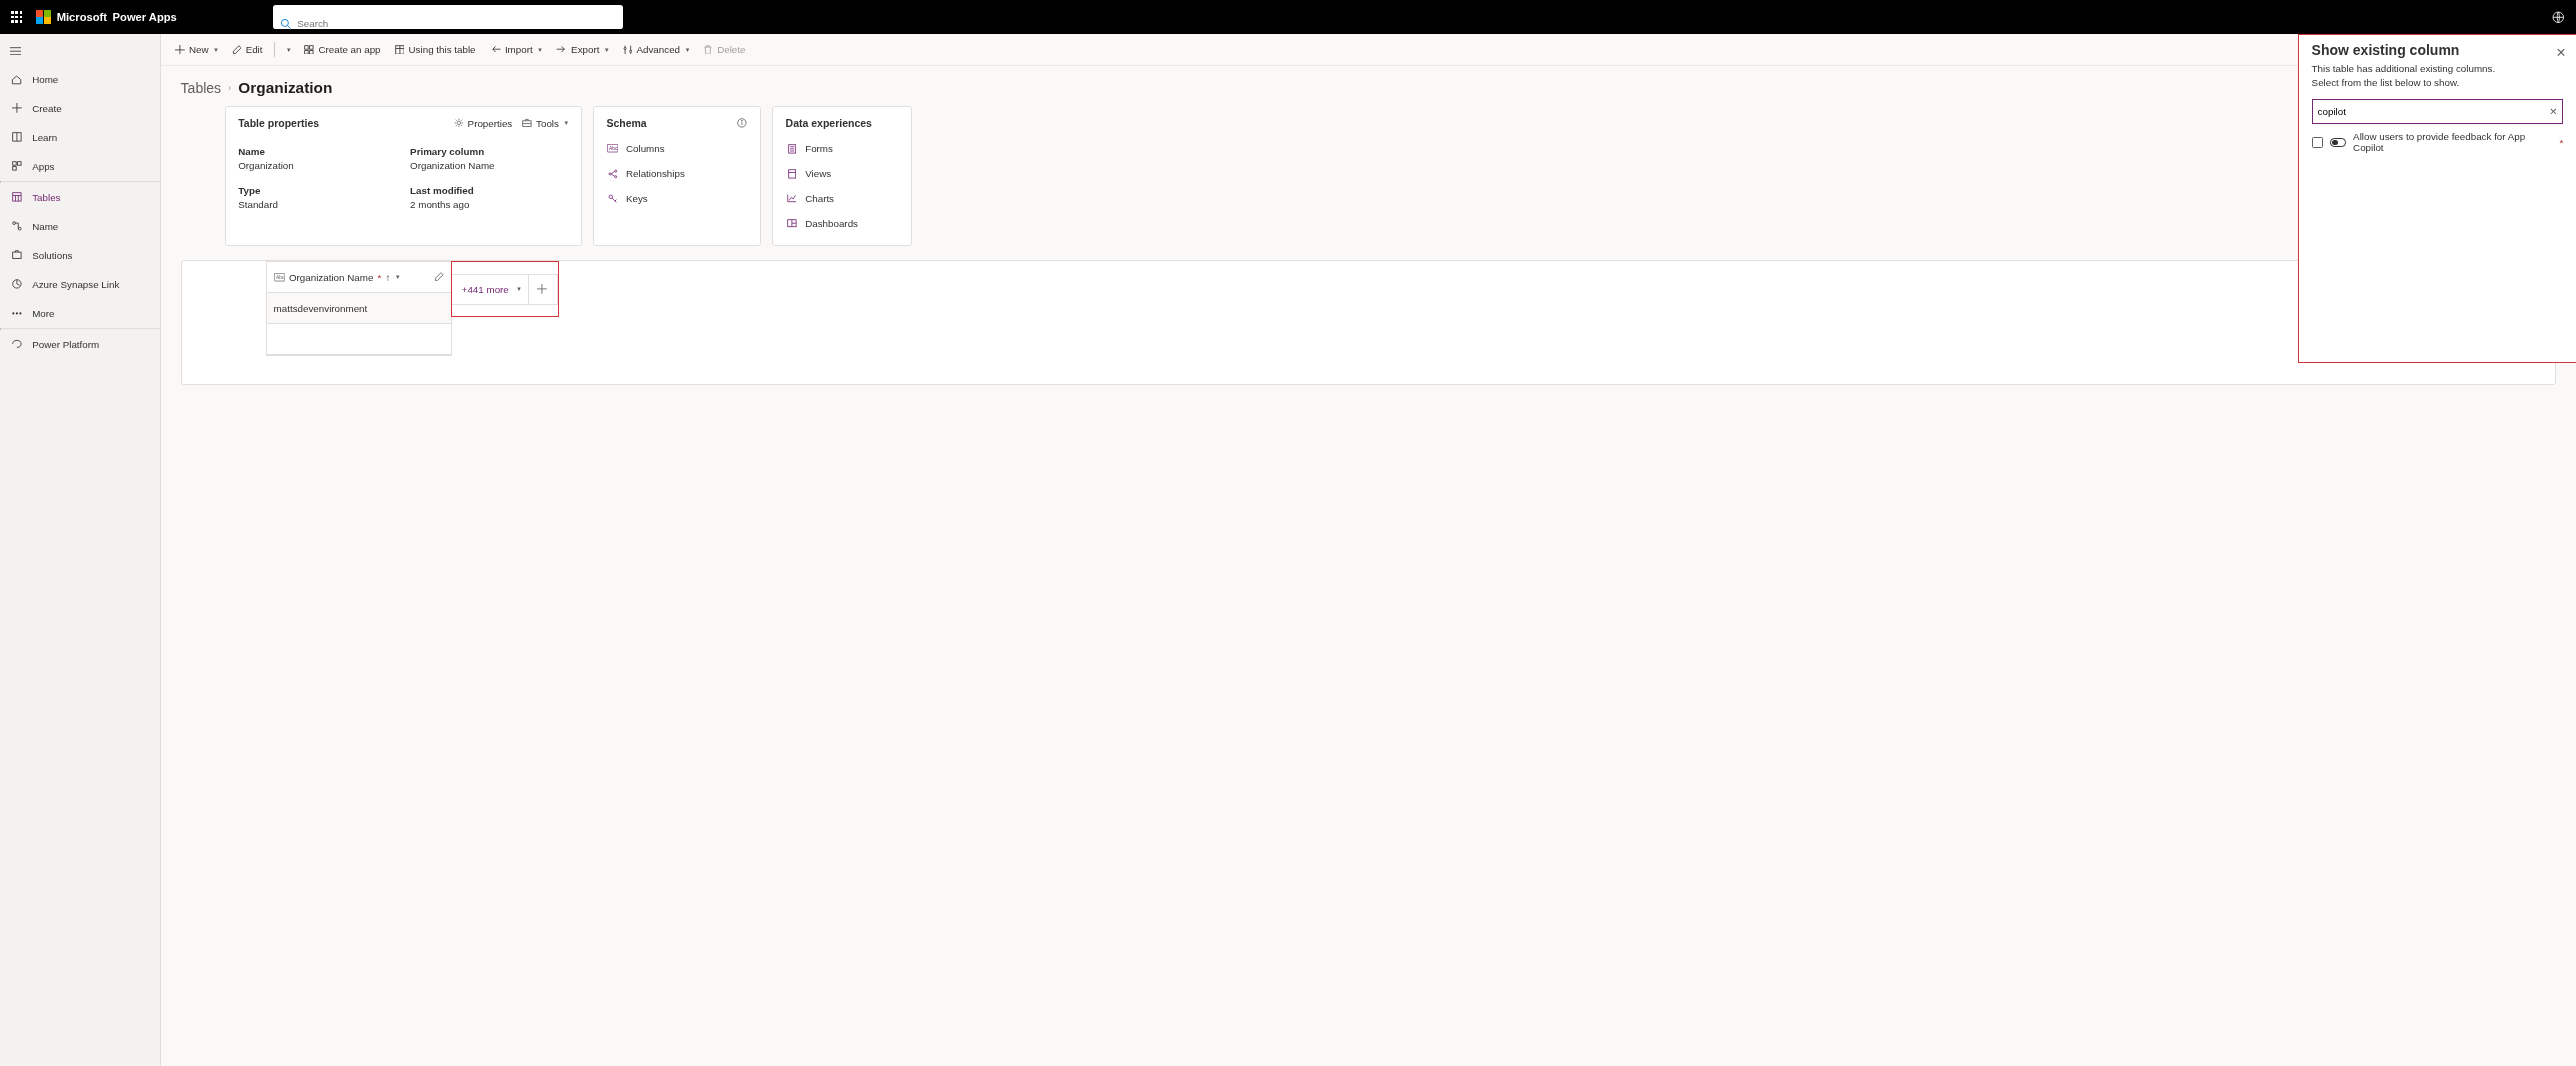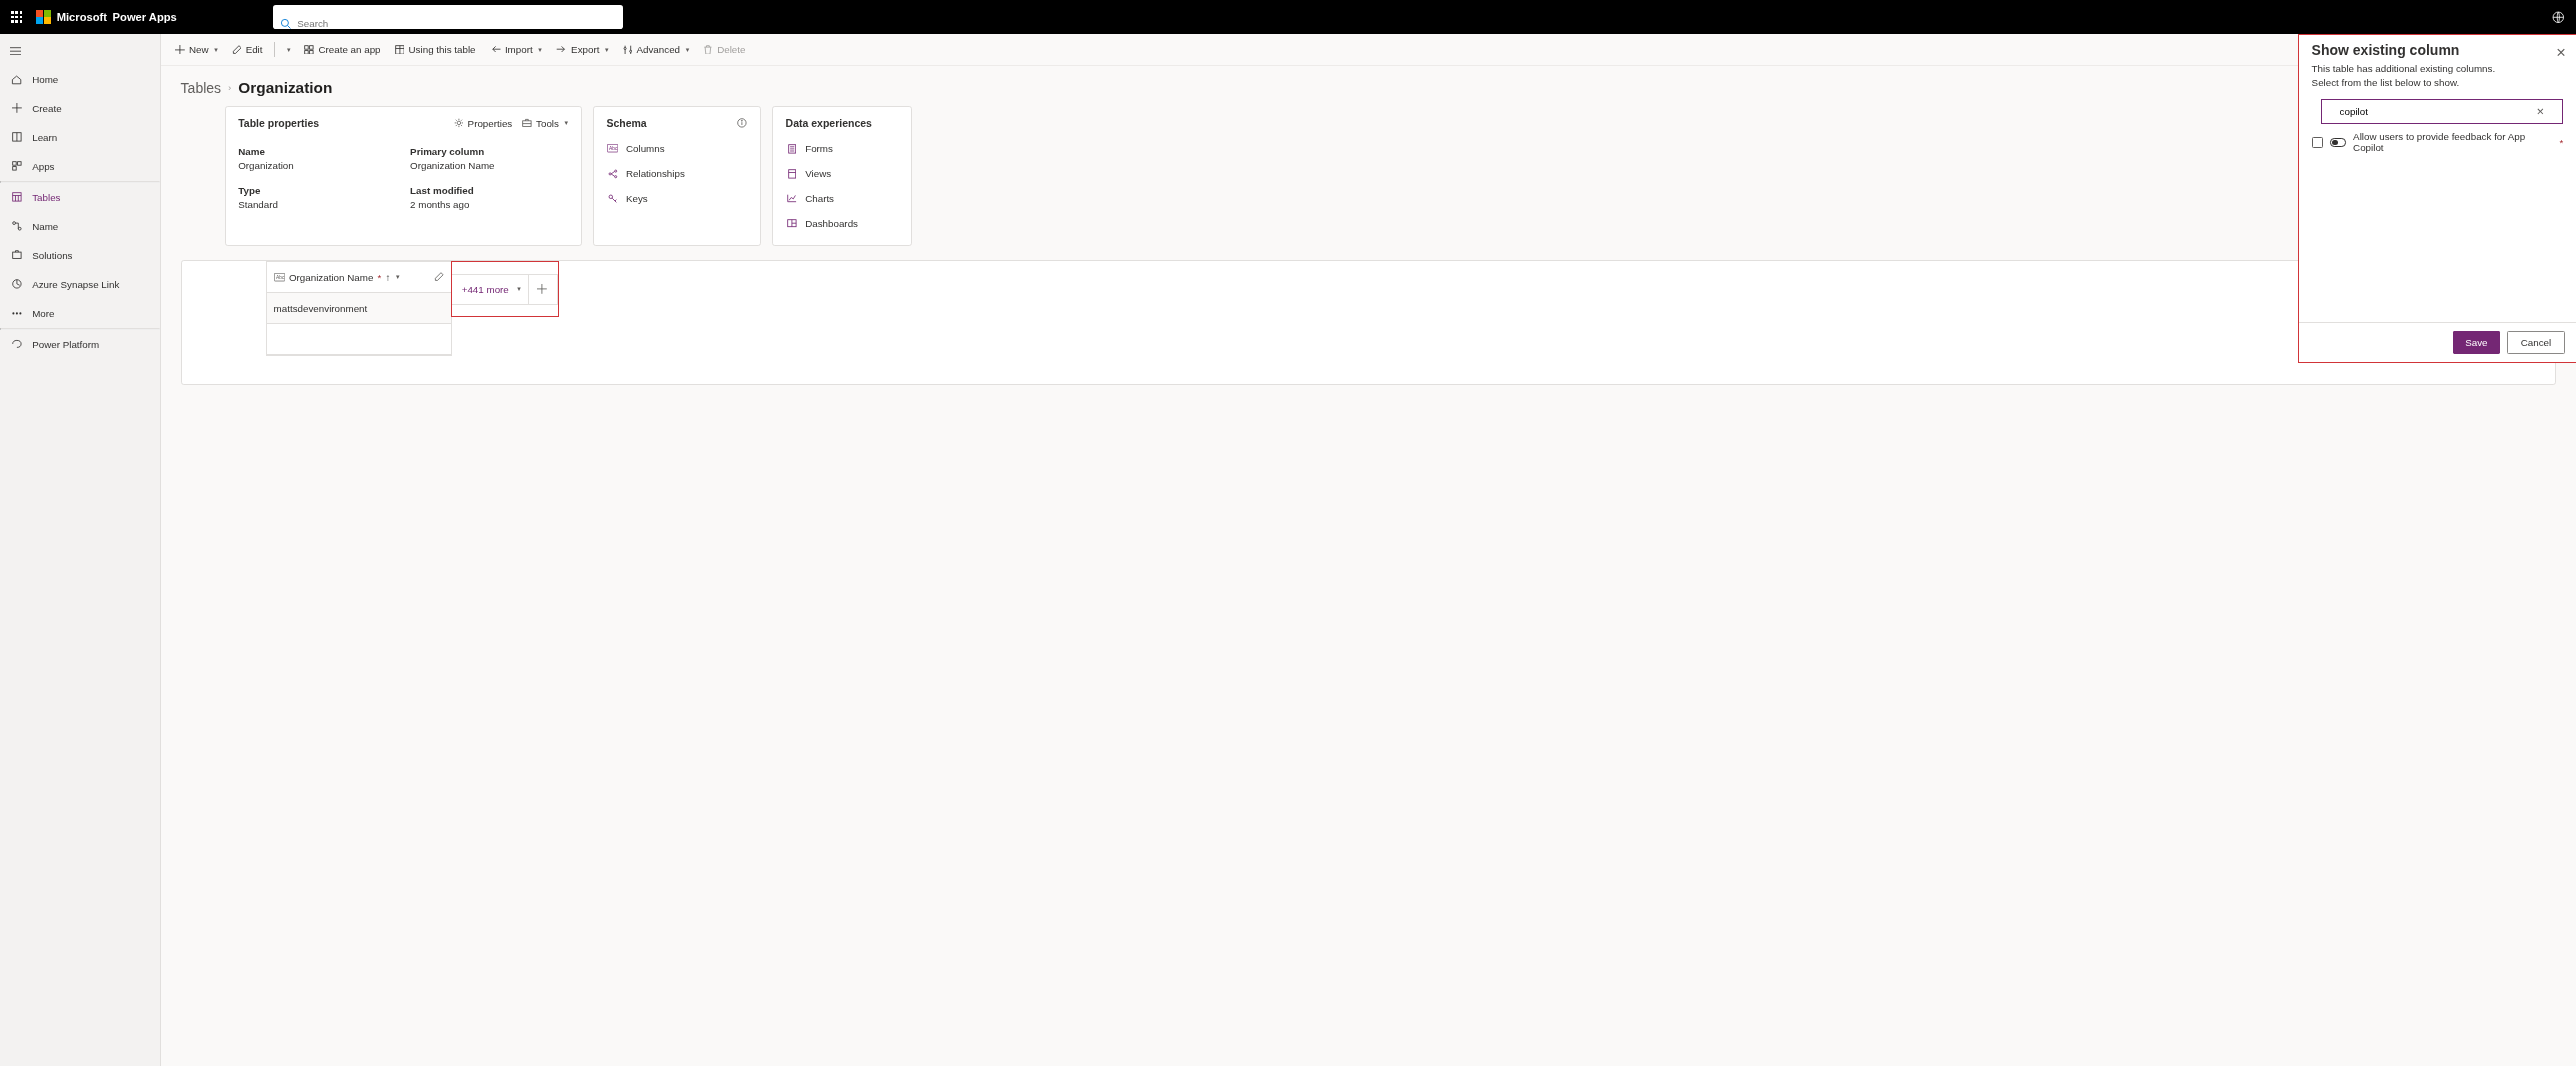--- a/index.html
+++ b/index.html
@@ -149,21 +149,21 @@
       position:absolute; top:0; right:0; width:278px; background:#fff;
       border:1.4px solid #d13438; border-right:none;
       display:flex; flex-direction:column;
       height: 329px;
     }
     .panel-body{ padding: 7px 12.6px; flex:1; display:flex; flex-direction:column;}
     .panel-title{ font-size:14px; font-weight:600; }
     .panel-close{ position:absolute; top:9.8px; right:9.8px; cursor:pointer; font-size:12.6px; color:#605e5c;}
     .panel-sub{ font-size:9.8px; color:#323130; margin-top:4.2px; line-height:1.4;}
     .panel-search{
-      margin-top:9.8px; border:1.4px solid #742774; height:25px; display:flex; align-items:center; padding:0 18px; gap:21px;margin-left:9px;
+      margin-top:9.8px; border:1.4px solid #742774; height:25px; display:flex; align-items:center; padding:0 5px; gap:21px;
     }
     .panel-search input{ border:none; outline:none; flex:1; font-size:9.8px;}
     .panel-search .clear{ cursor:pointer; color:#605e5c;}
     .result-row{ display:flex; align-items:center; gap:7px; margin-top:7px; font-size:9.8px;}
     .cb{ width:11.2px; height:11.2px; border:0.7px solid #605e5c; border-radius:1.4px;}
     .toggle{ width:17px; height:8.4px; border:0.7px solid #323130; border-radius:4.2px; position:relative;}
     .toggle::after{content:""; position:absolute; left:1.4px; top:0.7px; width:5.6px; height:5.6px; background:#323130; border-radius:50%;}
     .panel-foot{
       border-top:0.7px solid #e1dfdd; padding:8.4px 11.2px; display:flex; justify-content:flex-end; gap:7px;
     }
@@ -578,21 +578,17 @@
           <input value="copilot" style="">
           <span class="clear">✕</span>
         </div>
         <div class="result-row">
           <span class="cb"></span>
           <span class="toggle"></span>
           <span>Allow users to provide feedback for App Copilot</span>
           <span class="required">*</span>
         </div>
       </div>
-      <div class="panel-foot">
-        <div class="btn btn-primary">Save</div>
-        <div class="btn btn-secondary">Cancel</div>
-      </div>
     </div>
 
   </div>
 </div>
 
 
 </body></html>

